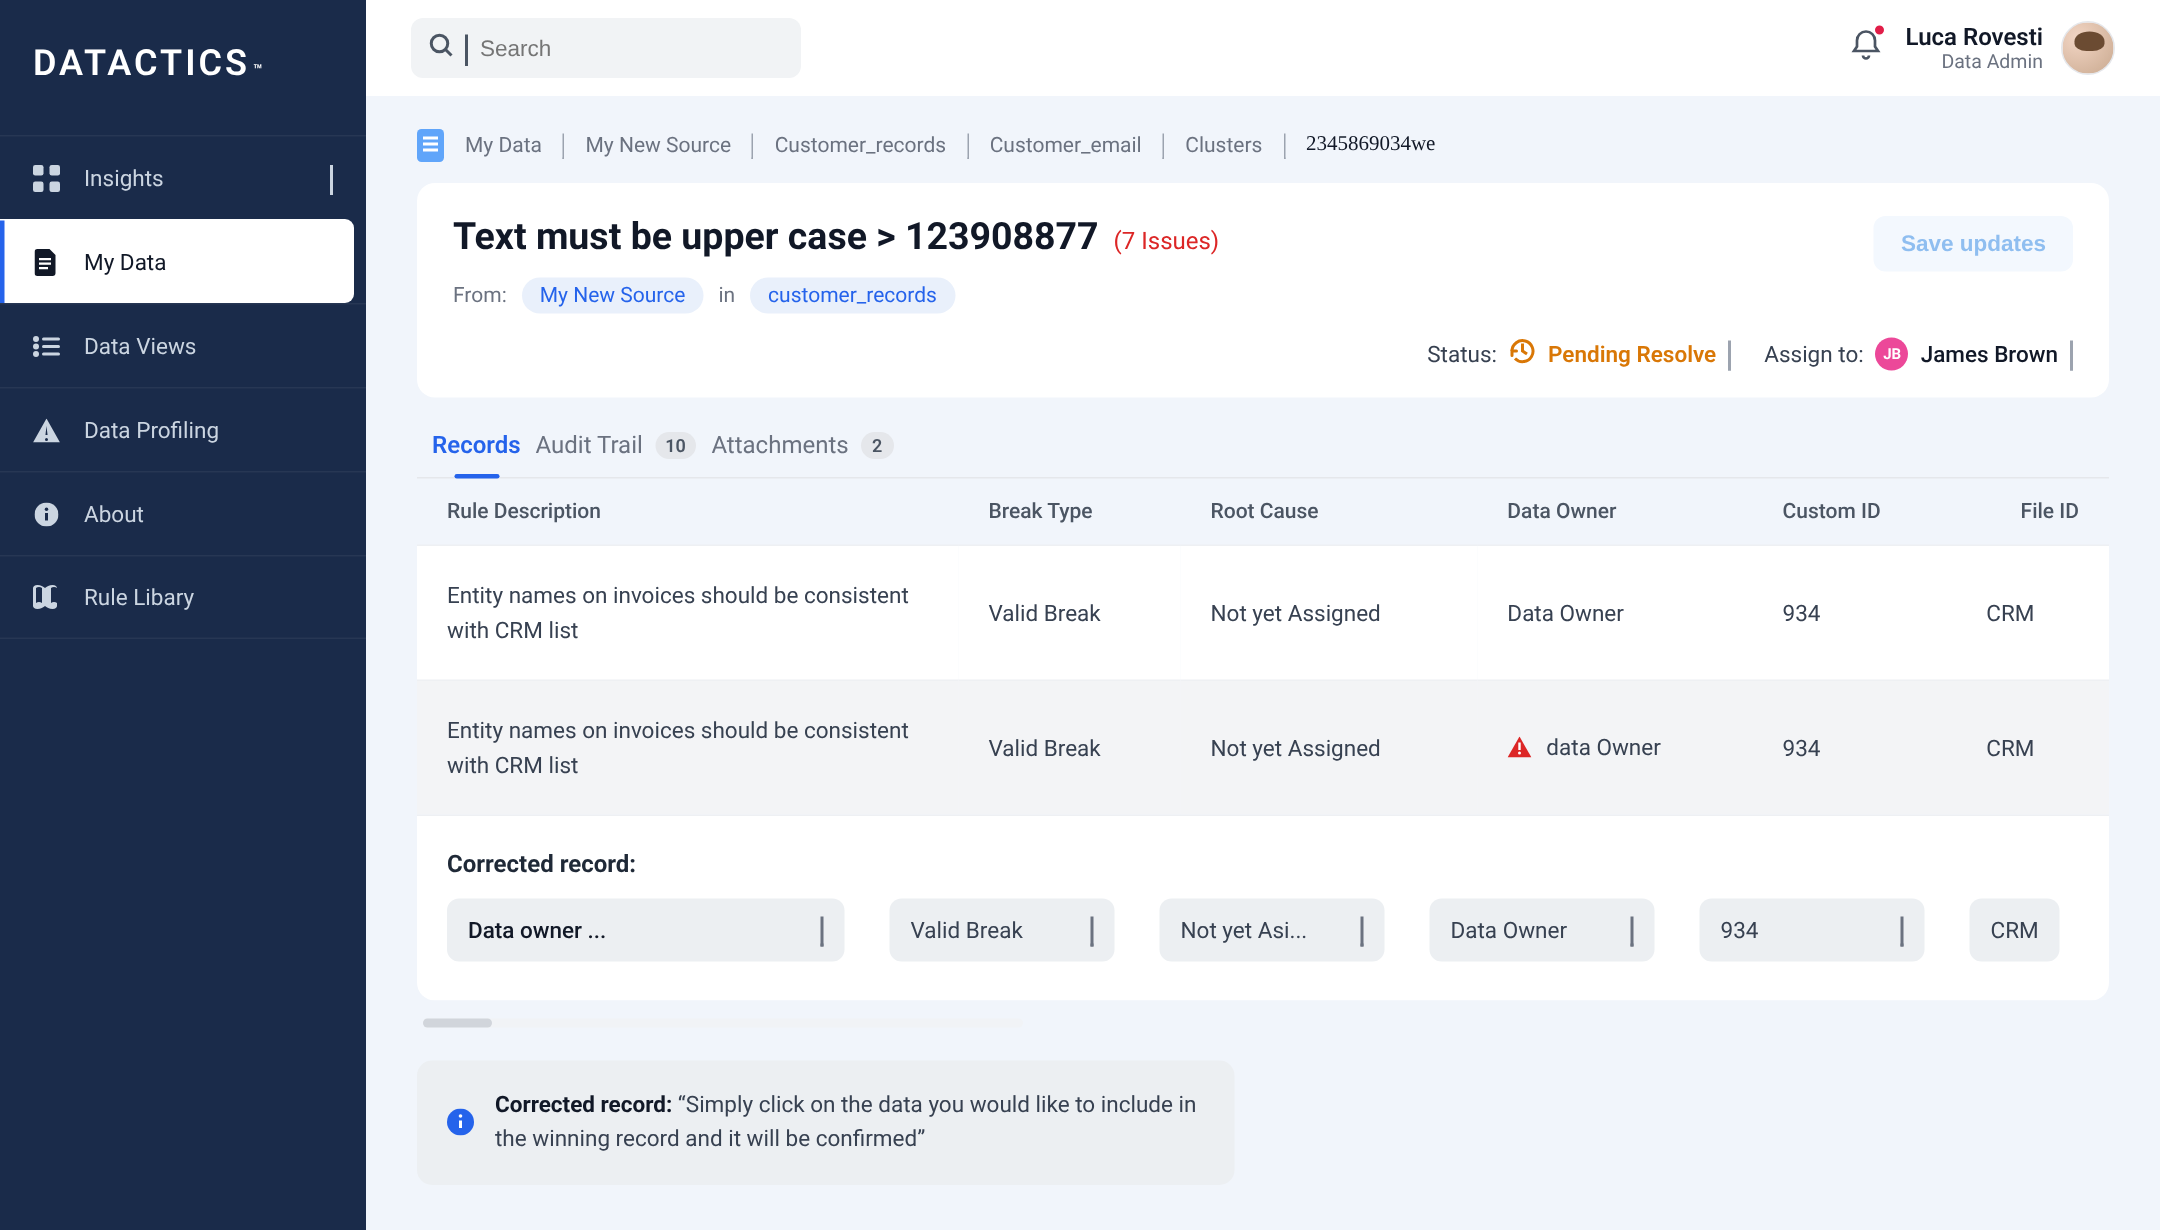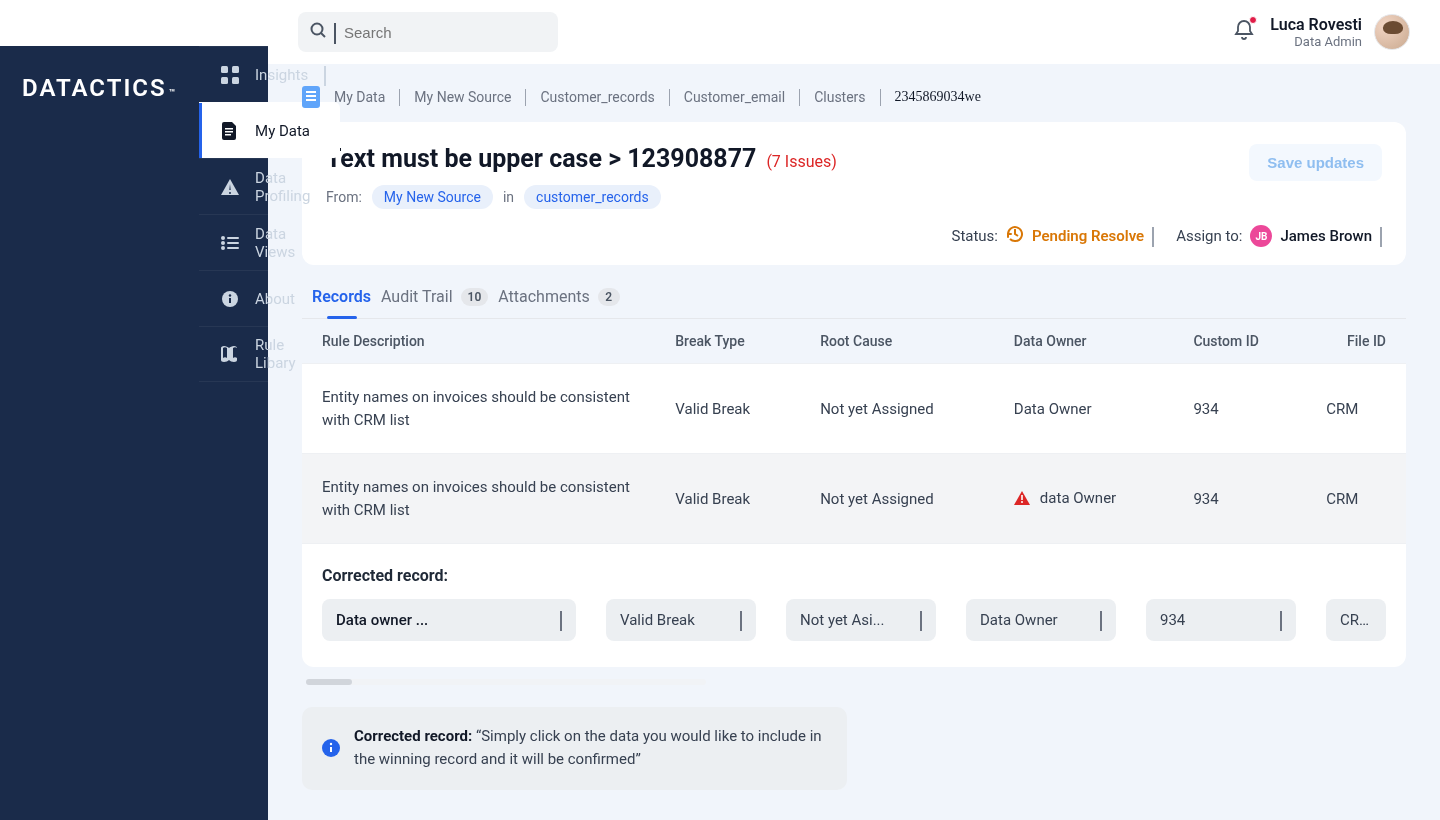--- a/index.html
+++ b/index.html
@@ -6,27 +6,26 @@
   body {
     font-family: -apple-system, BlinkMacSystemFont, "Segoe UI", Roboto, sans-serif;
     color: #1f2937;
     width: 1440px;
     height: 820px;
     overflow: hidden;
     display: flex;
   }
   
   .sidebar {
-    width: 268px;
+    width: 244px;
     background: #1a2b4a;
     color: #e5e7eb;
     display: flex;
-    flex-direction: row;
+    flex-direction: column;
     flex-shrink: 0;
-    margin-top: 46px;
   }
   .logo {
     padding: 28px 22px 34px;
     font-size: 24px;
     font-weight: 600;
     letter-spacing: 2px;
     color: #fff;
     display: flex;
     align-items: baseline;
   }
@@ -273,38 +272,38 @@
             <path d="M2 0h8l4 4v12a2 2 0 0 1-2 2H2a2 2 0 0 1-2-2V2a2 2 0 0 1 2-2z"></path>
             <rect x="3" y="6" width="8" height="1.5" fill="#fff"></rect>
             <rect x="3" y="9" width="8" height="1.5" fill="#fff"></rect>
             <rect x="3" y="12" width="6" height="1.5" fill="#fff"></rect>
           </svg>
       </span>
       <span>My Data</span>
     </div>
     <div class="nav-item">
       <span class="nav-icon">
-        <svg width="18" height="16" viewBox="0 0 18 16" fill="currentColor">
-            <path d="M9 0 0 16h18L9 0zm0 5 .7 6h-1.4L9 5zm0 8a1 1 0 1 1 0 2 1 1 0 0 1 0-2z"></path>
-          </svg>
-      </span>
-      <span>Data Profiling</span>
-    </div>
-    <div class="nav-item">
-      <span class="nav-icon">
         <svg width="18" height="14" viewBox="0 0 18 14" fill="currentColor">
             <circle cx="2" cy="2" r="2"></circle>
             <rect x="6" y="1" width="12" height="2" rx="1"></rect>
             <circle cx="2" cy="7" r="2"></circle>
             <rect x="6" y="6" width="12" height="2" rx="1"></rect>
             <circle cx="2" cy="12" r="2"></circle>
             <rect x="6" y="11" width="12" height="2" rx="1"></rect>
           </svg>
       </span>
       <span>Data Views</span>
+    </div>
+    <div class="nav-item">
+      <span class="nav-icon">
+        <svg width="18" height="16" viewBox="0 0 18 16" fill="currentColor">
+            <path d="M9 0 0 16h18L9 0zm0 5 .7 6h-1.4L9 5zm0 8a1 1 0 1 1 0 2 1 1 0 0 1 0-2z"></path>
+          </svg>
+      </span>
+      <span>Data Profiling</span>
     </div>
     <div class="nav-item">
       <span class="nav-icon">
         <svg width="16" height="16" viewBox="0 0 16 16" fill="currentColor">
             <circle cx="8" cy="8" r="8"></circle>
             <rect x="7" y="7" width="2" height="5" fill="#1a2b4a"></rect>
             <circle cx="8" cy="4.5" r="1.2" fill="#1a2b4a"></circle>
           </svg>
       </span>
       <span>About</span>

